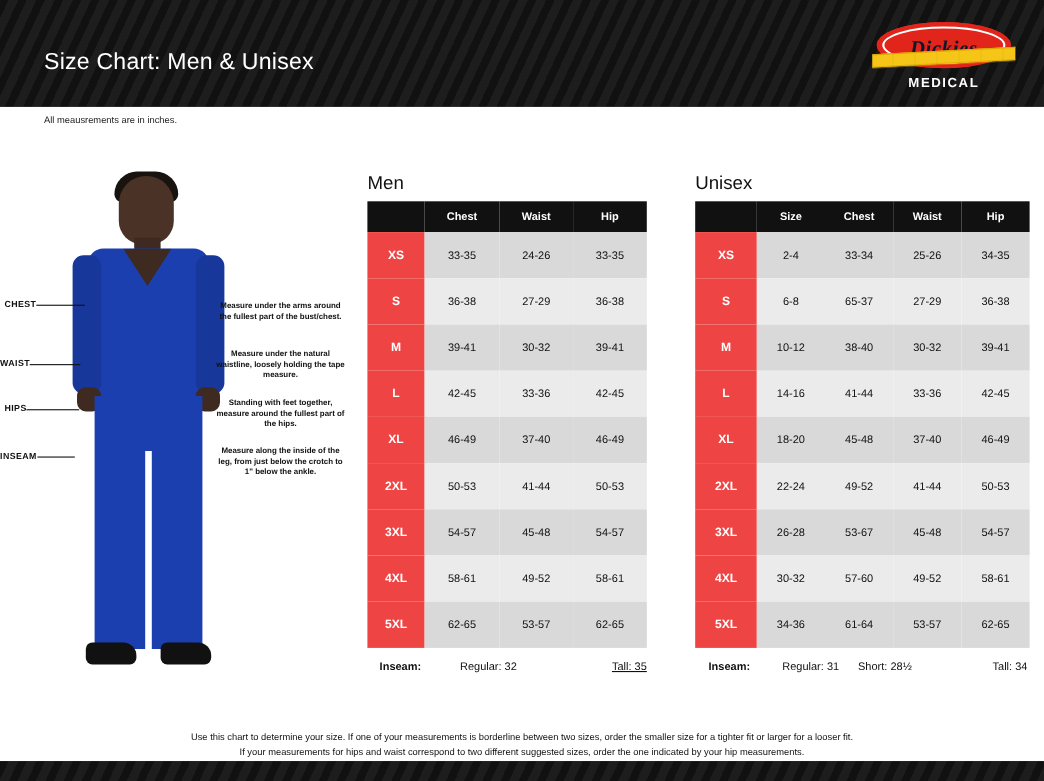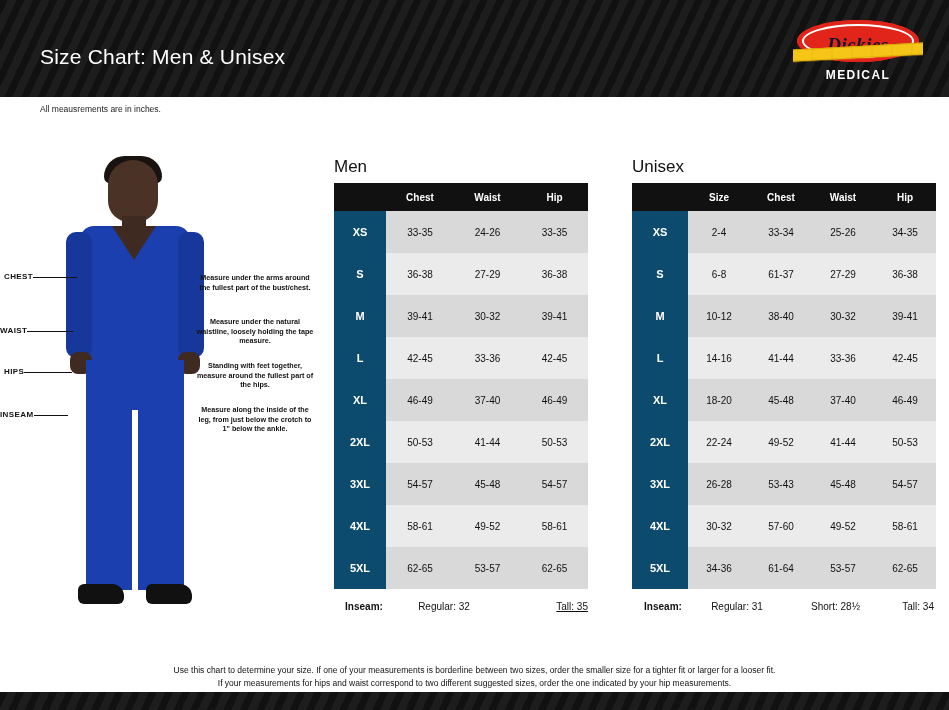--- a/index.html
+++ b/index.html
@@ -129,21 +129,21 @@
   table{ border-collapse:collapse; }
   th, td{
     font-size:10px; text-align:center; font-weight:normal; color:#111;
     height:42px; padding:0;
   }
   thead th{
     background:#111; color:#fff; font-size:10px; font-weight:bold; height:28px;
   }
   thead th.blank{ background:#111; }
   td.sizecell{
-    background:#0c4a6e; color:#fff; font-weight:bold; font-size:11px;
+    background:#ef4444; color:#fff; font-weight:bold; font-size:11px;
   }
   tbody tr:nth-child(odd) td.val{ background:#d9d9d9; }
   tbody tr:nth-child(even) td.val{ background:#ebebeb; }
   .inseam-row{
     margin-top:4px; display:flex; align-items:center; height:26px;
     font-size:10px; color:#111;
   }
   .inseam-label{ font-weight:bold; }
 
   
@@ -304,21 +304,21 @@
       <tr>
         <td class="sizecell">XS</td>
         <td class="val">2-4</td>
         <td class="val">33-34</td>
         <td class="val">25-26</td>
         <td class="val">34-35</td>
       </tr>
       <tr>
         <td class="sizecell">S</td>
         <td class="val">6-8</td>
-        <td class="val">61-37</td>
+        <td class="val">65-37</td>
         <td class="val">27-29</td>
         <td class="val">36-38</td>
       </tr>
       <tr>
         <td class="sizecell">M</td>
         <td class="val">10-12</td>
         <td class="val">38-40</td>
         <td class="val">30-32</td>
         <td class="val">39-41</td>
       </tr>
@@ -339,21 +339,21 @@
       <tr>
         <td class="sizecell">2XL</td>
         <td class="val">22-24</td>
         <td class="val">49-52</td>
         <td class="val">41-44</td>
         <td class="val">50-53</td>
       </tr>
       <tr>
         <td class="sizecell">3XL</td>
         <td class="val">26-28</td>
-        <td class="val">53-43</td>
+        <td class="val">53-67</td>
         <td class="val">45-48</td>
         <td class="val">54-57</td>
       </tr>
       <tr>
         <td class="sizecell">4XL</td>
         <td class="val">30-32</td>
         <td class="val">57-60</td>
         <td class="val">49-52</td>
         <td class="val">58-61</td>
       </tr>
@@ -362,21 +362,21 @@
         <td class="val">34-36</td>
         <td class="val">61-64</td>
         <td class="val">53-57</td>
         <td class="val">62-65</td>
       </tr>
     </tbody>
   </table>
   <div class="inseam-row">
     <span class="inseam-label" style="width:62px; text-align:center;">Inseam:</span>
     <span style="width:86px; text-align:center;">Regular: 31</span>
-    <span style="width:80px; text-align:right;">Short: 28½</span>
+    <span style="width:80px; text-align:left;">Short: 28½</span>
     <span style="width:74px; text-align:right;">Tall: 34</span>
   </div>
 </div>
 
 <div id="footer-text">
   <div>Use this chart to determine your size. If one of your measurements is borderline between two sizes, order the smaller size for a tighter fit or larger for a looser fit.</div>
   <div>If your measurements for hips and waist correspond to two different suggested sizes, order the one indicated by your hip measurements.</div>
 </div>
 <div id="footer-bar"></div>
 

